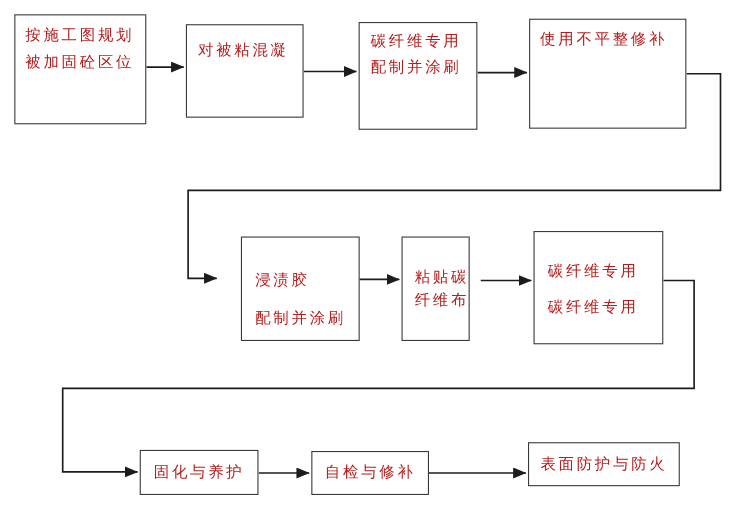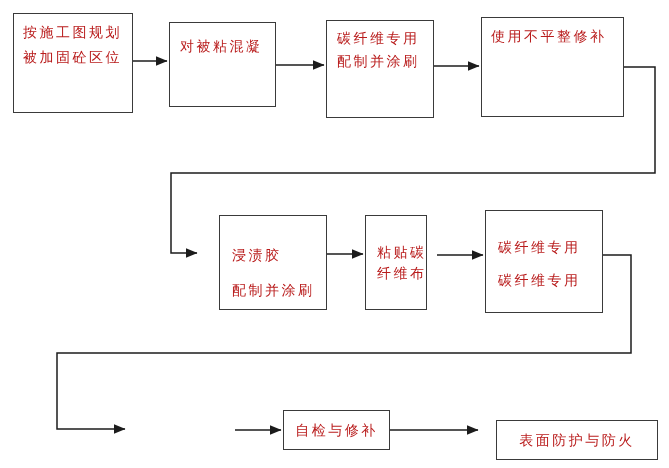--- a/index.html
+++ b/index.html
@@ -52,21 +52,21 @@
   .n7 { left: 485px; top: 210px; width: 118px; height: 103px; padding: 20px 2px 0 12px; line-height: 33px; }
   
   .n8, .n9, .n10 {
     display: flex;
     align-items: center;
     justify-content: center;
     text-align: center;
   }
   .n8  { left: 127px; top: 409px; width: 108px; height: 41px; }
   .n9  { left: 283px; top: 410px; width: 107px; height: 40px; text-align: right; }
-  .n10 { left: 480px; top: 420px; width: 162px; height: 40px; margin-left: 16px; }
+  .n10 { left: 480px; top: 402px; width: 138px; height: 40px; }
 </style>
 </head>
 <body>
 
 <div class="stage">
 
   <svg class="wires" width="669" height="468" viewBox="0 0 669 468" xmlns="http://www.w3.org/2000/svg">
     <defs>
       <marker id="arw" markerUnits="userSpaceOnUse" markerWidth="13" markerHeight="11" refX="11.5" refY="5" orient="auto">
         <path d="M0,0 L12,5 L0,10 Z" fill="#1c1c1c"></path>
@@ -109,20 +109,23 @@
   <div class="node n6">
     <div class="line">粘贴碳</div>
     <div class="line">纤维布</div>
   </div>
 
   <div class="node n7">
     <div class="line">碳纤维专用</div>
     <div class="line">碳纤维专用</div>
   </div>
 
+  <div class="node n8">
+    <div class="line">固化与养护</div>
+  </div>
 
   <div class="node n9">
     <div class="line">自检与修补</div>
   </div>
 
   <div class="node n10">
     <div class="line">表面防护与防火</div>
   </div>
 
 </div>

